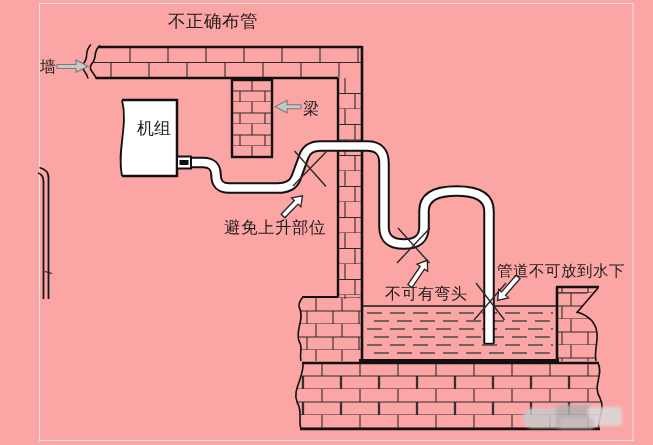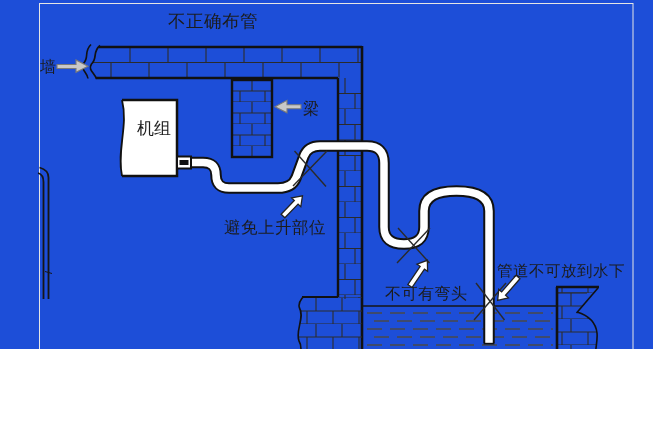--- a/index.html
+++ b/index.html
@@ -1,16 +1,16 @@
 <!DOCTYPE html>
 <html><head>
 <meta charset="utf-8">
 <style>
   html,body{margin:0;padding:0;background:#fff;}
-  .page{position:relative;width:653px;height:349px;background:#1d4ed8;overflow:hidden;
+  .page{position:relative;width:653px;height:445px;background:#fca5a5;overflow:hidden;
         font-family:"Liberation Serif","DejaVu Serif",serif;}
   svg{position:absolute;left:0;top:0;}
   text{fill:#1c1c1c;font-family:"Liberation Serif","DejaVu Serif",serif;}
 </style>
 </head>
 <body>
 
 <div class="page">
 <svg width="653" height="445" viewBox="0 0 653 445">
   <defs>

